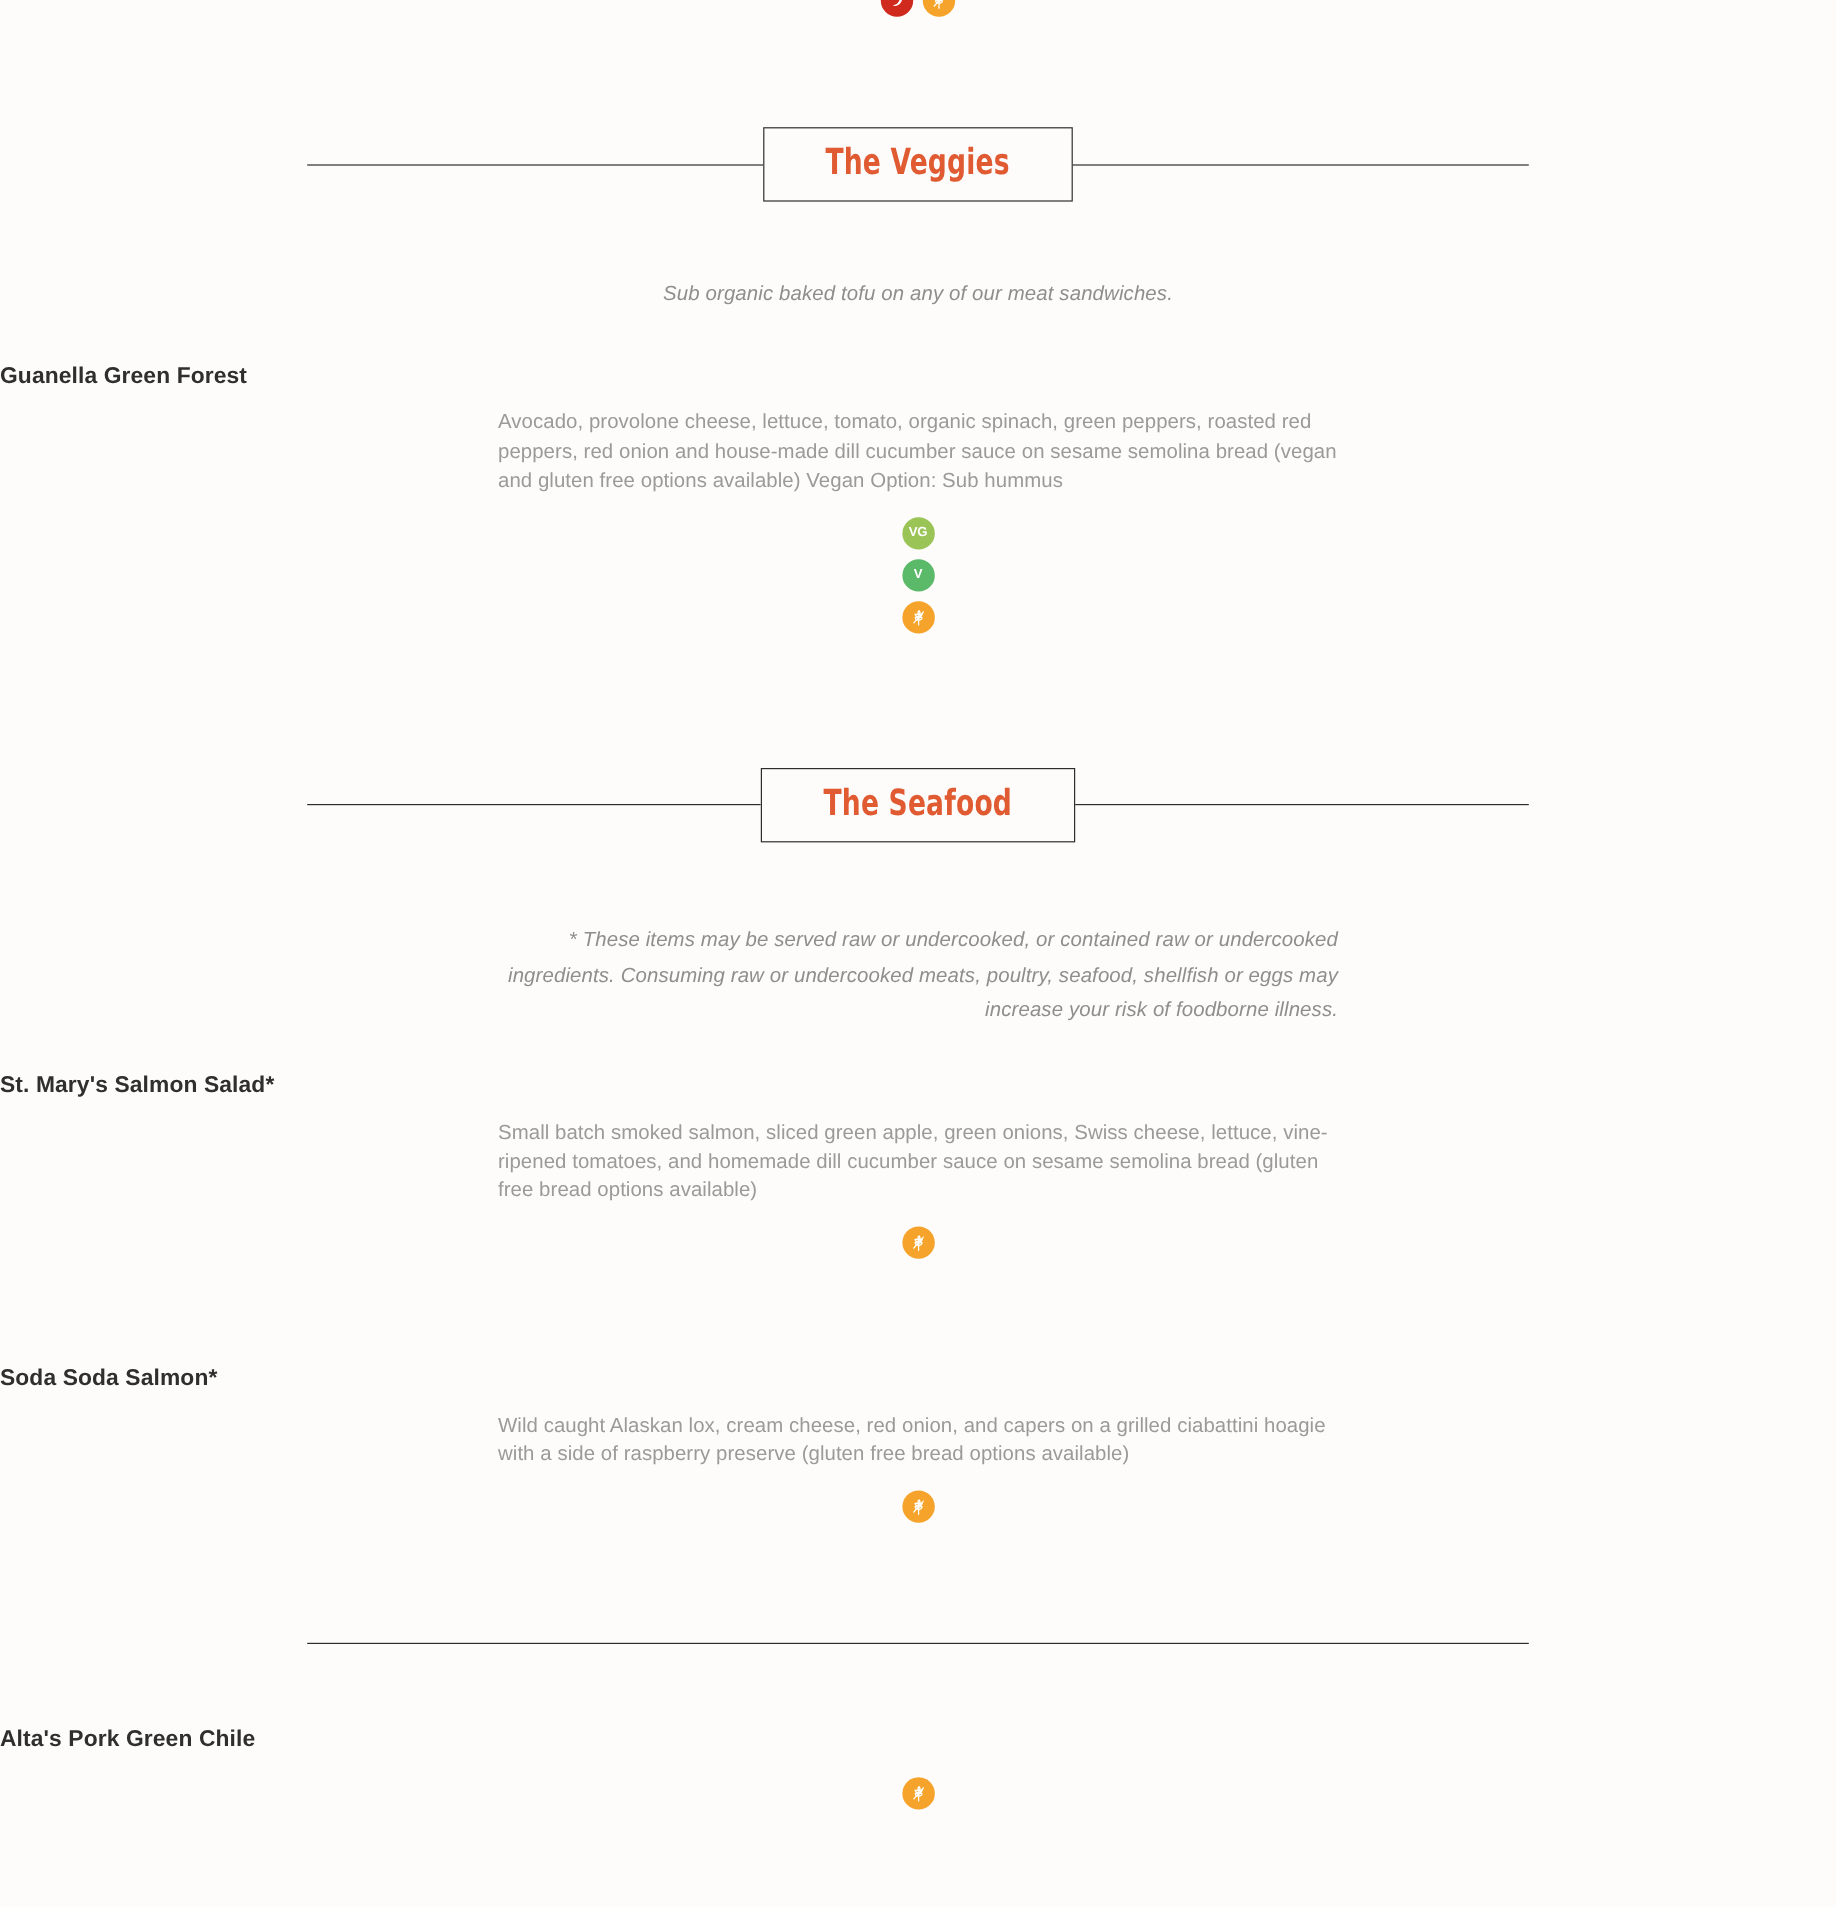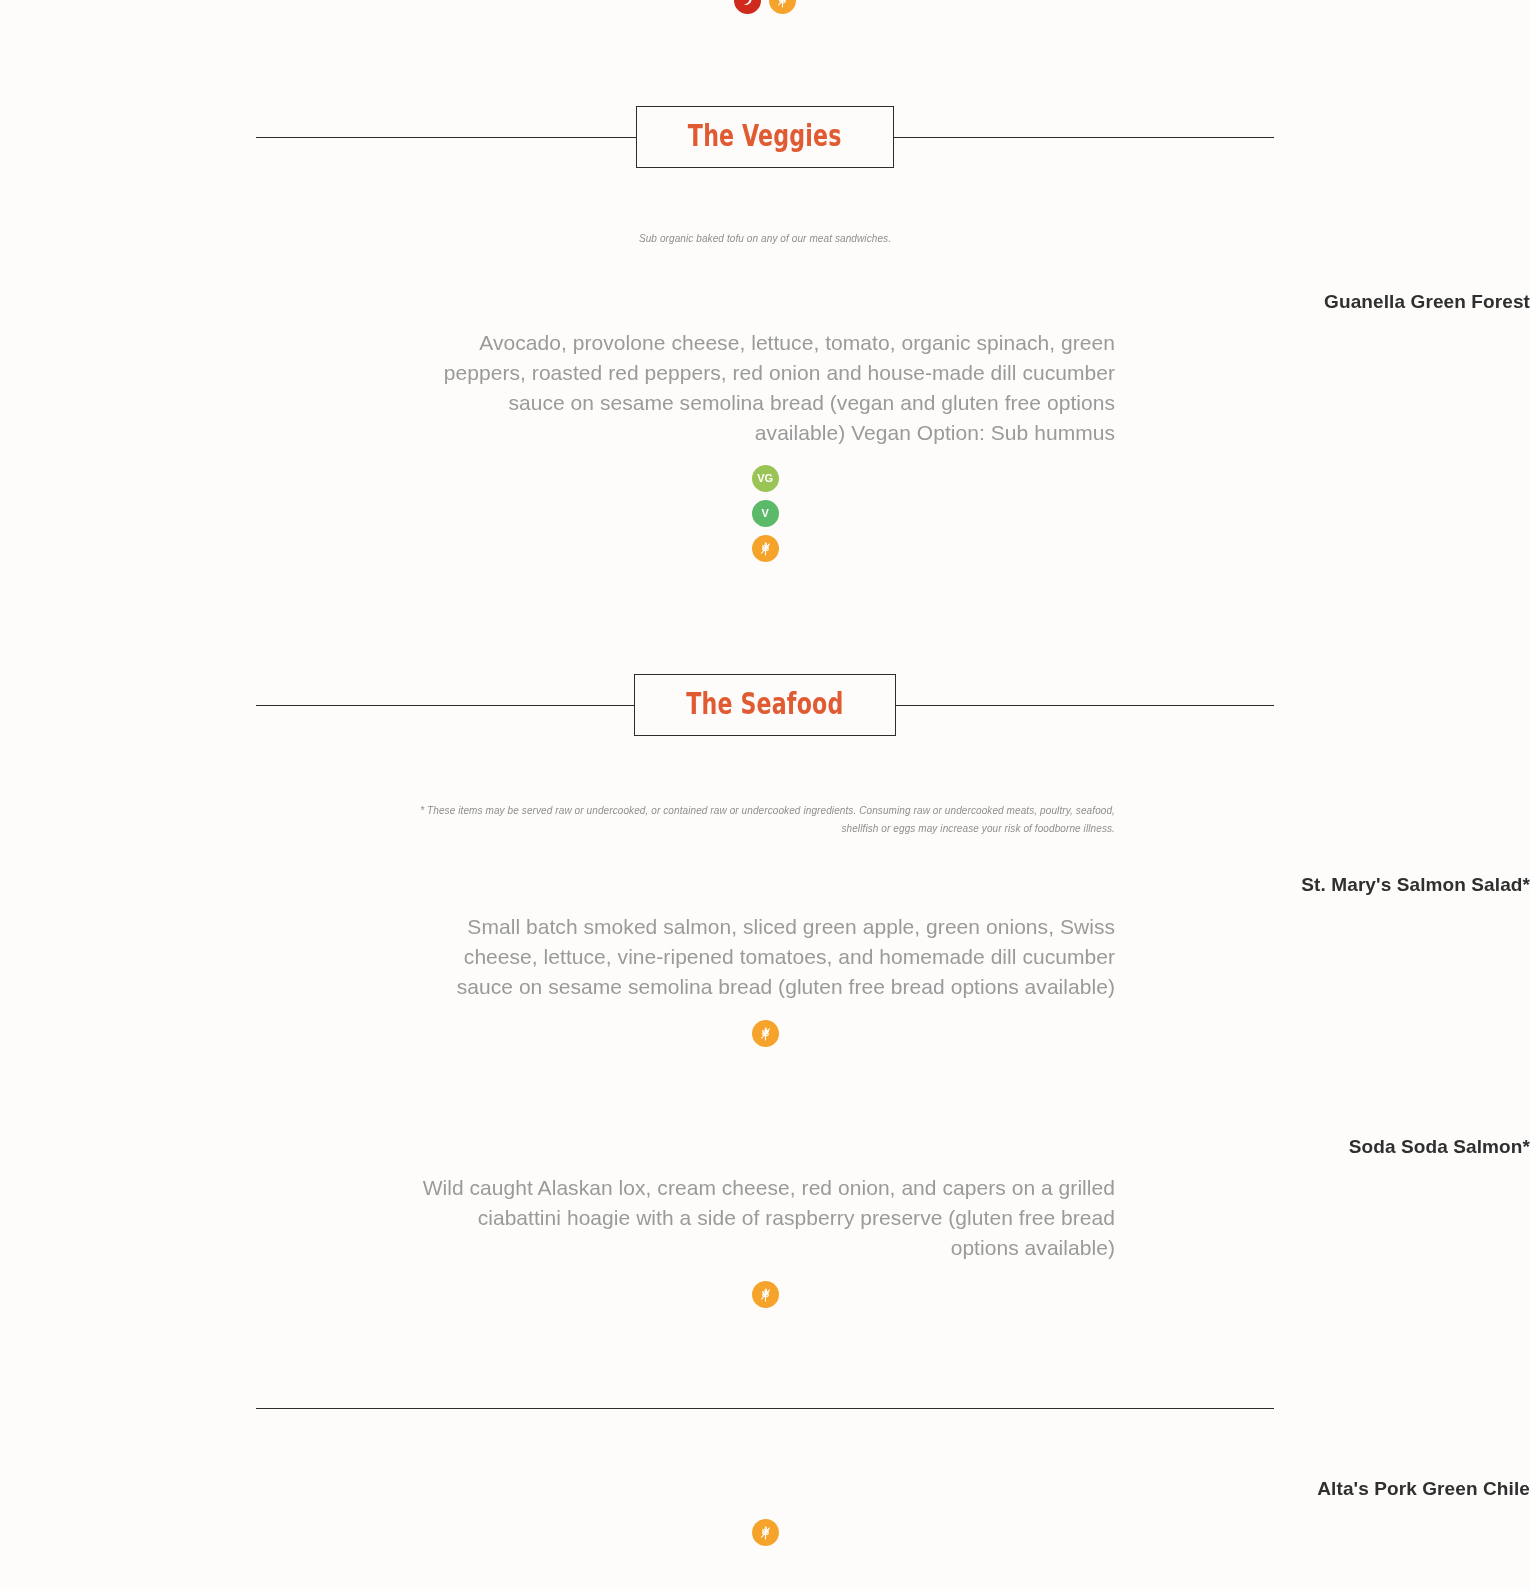--- a/index.html
+++ b/index.html
@@ -65,41 +65,41 @@
     white-space: nowrap;
     transform: scaleX(0.82);
     transform-origin: center;
   }
 
   
   .section-note {
     width: 700px;
     margin: 0 auto;
     font-style: italic;
-    font-size: 10px;
+    font-size: 17px;
     line-height: 1.75;
     color: #8e8e8e;
     text-align: center;
     letter-spacing: 0.1px;
   }
   .section-note.wide { width: 700px; text-align: right; }
 
   
-  .menu-item { text-align: right; }
+  .menu-item { text-align: left; }
   .item-name {
     font-size: 19px;
     font-weight: bold;
     color: #2f2f2f;
     line-height: 1.3;
     letter-spacing: 0.1px;
   }
   .item-desc {
     width: 700px;
     margin: 14px auto 0;
-    font-size: 21px;
+    font-size: 17px;
     line-height: 1.42;
     color: #9a9a9a;
     letter-spacing: 0.05px;
   }
 
   
   .badge-row {
     display: flex;
     justify-content: center;
     align-items: center;

